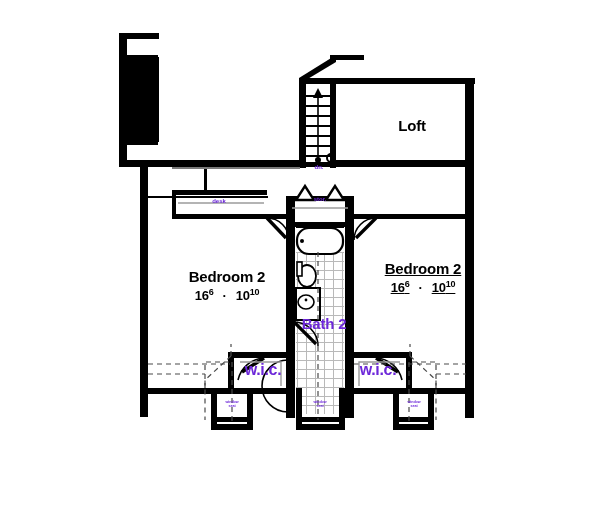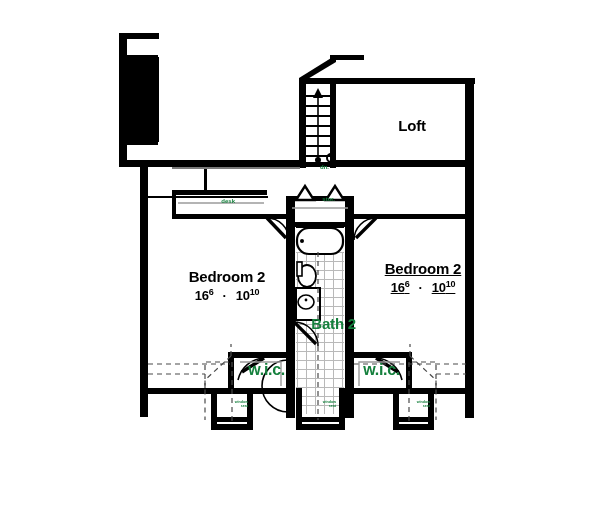--- a/index.html
+++ b/index.html
@@ -49,24 +49,24 @@
     font-size: 9px;
     vertical-align: super;
     line-height: 0;
   }
   .room-label .rl-dot {
     display: inline-block;
     padding: 0 9px;
   }
   .tiny-label {
     position: absolute;
-    color: #15803d;
+    color: #6d28d9;
     font-weight: bold;
     white-space: nowrap;
-    text-align: right;
+    text-align: center;
     line-height: 1;
   }
   .lbl-wic { font-size: 16px; letter-spacing: -0.3px; }
   .lbl-bath { font-size: 15px; letter-spacing: -0.2px; }
   .lbl-stor { font-size: 6px; }
   .lbl-desk { font-size: 6px; }
   .lbl-dn   { font-size: 6px; }
   .lbl-win  { font-size: 3.6px; line-height: 1.25; }
 </style>
 </head>

